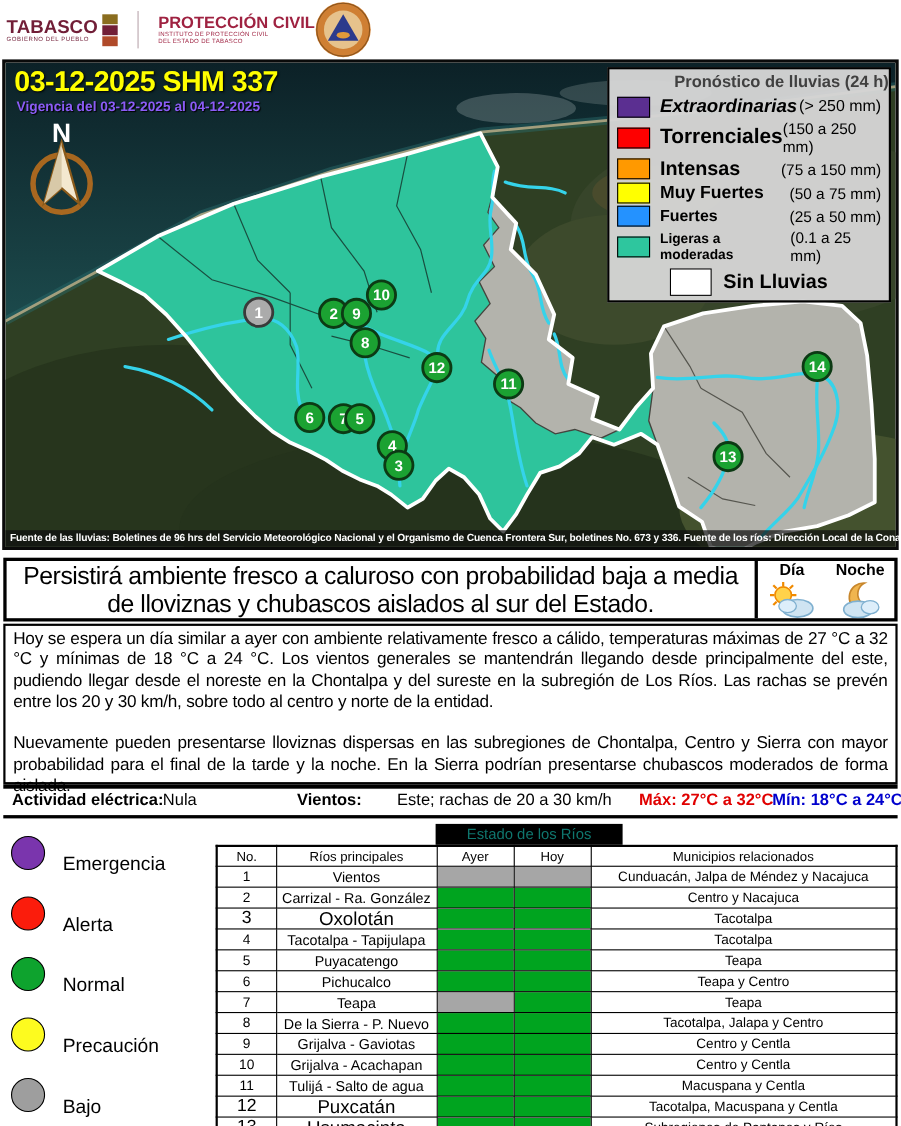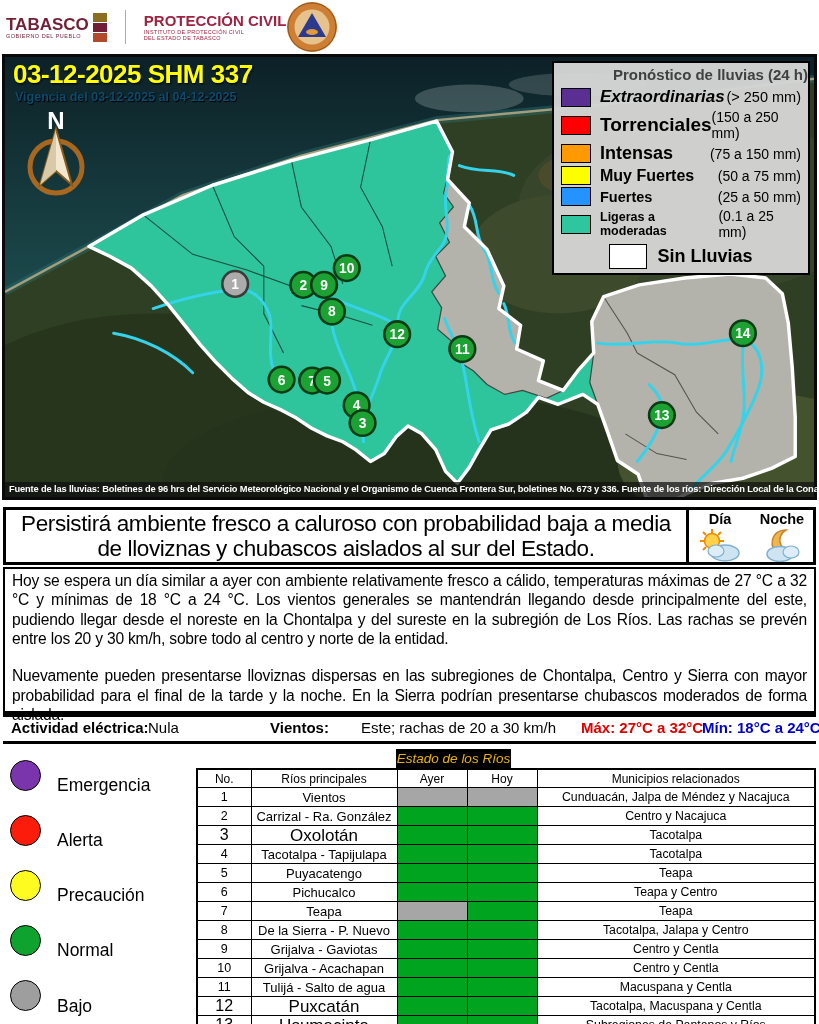--- a/index.html
+++ b/index.html
@@ -16,21 +16,21 @@
   .brand-divider{width:1px;height:34px;background:#b9a6ad;margin:0 6px;}
   .pc-name{font-weight:bold;font-size:15px;color:#9f2241;line-height:1.05;}
   .pc-sub{font-size:5.5px;color:#9f2241;letter-spacing:.3px;max-width:110px;}
   .title{flex:1;text-align:center;font-size:29px;font-weight:bold;letter-spacing:-.5px;}
   .seal{width:52px;height:52px;flex:none;margin-right:6px;}
 
   
   .map-section{position:relative;height:446px;margin:0 2px;border:3px solid #0a0a0a;box-sizing:border-box;}
   .map-svg{position:absolute;inset:0;width:100%;height:100%;}
   .bulletin{position:absolute;left:8px;top:2px;font-size:26px;font-weight:bold;color:#ffff00;text-shadow:1px 1px 2px #000;letter-spacing:-.5px;}
-  .validity{position:absolute;left:10px;top:33px;font-size:12.5px;font-weight:bold;color:#0c4a6e;text-shadow:1px 1px 1px #000;}
+  .validity{position:absolute;left:10px;top:33px;font-size:12.5px;font-weight:bold;color:#8b5cf6;text-shadow:1px 1px 1px #000;}
   .north{position:absolute;left:14px;top:52px;}
   .marker-num{fill:#fff;font-weight:bold;font-size:14px;text-anchor:middle;font-family:"Liberation Sans",sans-serif;}
 
   .rain-legend{position:absolute;top:4px;right:4px;width:254px;background:rgba(213,213,213,.96);border:2px solid #000;padding:2px 0 4px;}
   .lg-title{text-align:right;color:#404040;font-weight:bold;font-size:15px;margin:1px 0 3px;}
   .lg-row{display:flex;align-items:center;padding:1px 7px;}
   .lg-sw{width:30px;height:19px;border:1.6px solid #000;margin-right:9px;flex:none;box-sizing:border-box;}
   .lg-label{font-weight:bold;}
   .lg-range{margin-left:auto;font-size:14px;}
   .lg-0 .lg-label{font-style:italic;font-size:17px;} .lg-0 .lg-range{font-size:14.5px;}
@@ -69,21 +69,21 @@
   .c-min{left:699px;color:#0000cd;font-weight:bold;}
 
   
   .bottom{display:flex;padding-top:5px;}
   .status-legend{width:196px;flex:none;padding:6px 0 0 10px;box-sizing:border-box;}
   .st-item{display:flex;align-items:center;margin-bottom:15px;}
   .st-circle{width:31px;height:31px;border-radius:50%;border:1.6px solid #000;flex:none;margin-right:16px;box-sizing:border-box;}
   .st-label{font-size:17.5px;width:110px;line-height:1.15;margin-top:20px;}
 
   .rivers-wrap{flex:1;}
-  .group-header{width:115px;margin-left:200px;background:#000;color:#eab308;font-size:13.5px;height:19px;line-height:19px;text-align:center;font-style:italic;}
+  .group-header{width:170px;margin-left:200px;background:#000;color:#0f766e;font-size:13.5px;height:19px;line-height:19px;text-align:center;}
   table.rivers{border-collapse:collapse;table-layout:fixed;width:618px;border:2px solid #000;}
   .rivers th,.rivers td{border:1.5px solid #000;text-align:center;padding:0;overflow:hidden;white-space:nowrap;}
   .rivers th{font-weight:normal;font-size:12px;height:17px;}
   .rivers tr{height:16px;}
   .rivers tr.big{height:19px;}
   td.no{font-size:12.5px;} tr.big td.no{font-size:16px;}
   td.river{font-size:13px;line-height:1;} tr.big td.river{font-size:17px;}
   td.muni{font-size:12.3px;margin-left:16px;}
 </style>
 </head>
@@ -318,26 +318,26 @@
     <div class="status-legend" id="status-legend">
         <div class="st-item">
           <span class="st-circle" style="background: rgb(122, 53, 173);"></span>
           <span class="st-label">Emergencia</span>
         </div>
         <div class="st-item">
           <span class="st-circle" style="background: rgb(251, 28, 12);"></span>
           <span class="st-label">Alerta</span>
         </div>
         <div class="st-item">
+          <span class="st-circle" style="background: rgb(14, 163, 46);"></span>
+          <span class="st-label">Normal</span>
+        </div>
+        <div class="st-item">
           <span class="st-circle" style="background: rgb(253, 251, 31);"></span>
           <span class="st-label">Precaución</span>
-        </div>
-        <div class="st-item">
-          <span class="st-circle" style="background: rgb(14, 163, 46);"></span>
-          <span class="st-label">Normal</span>
         </div>
         <div class="st-item">
           <span class="st-circle" style="background: rgb(158, 158, 158);"></span>
           <span class="st-label">Bajo</span>
         </div>
       </div>
     <div class="rivers-wrap">
       <div class="group-header">Estado de los Ríos</div>
       <table class="rivers" id="rivers-table">
         <colgroup>

